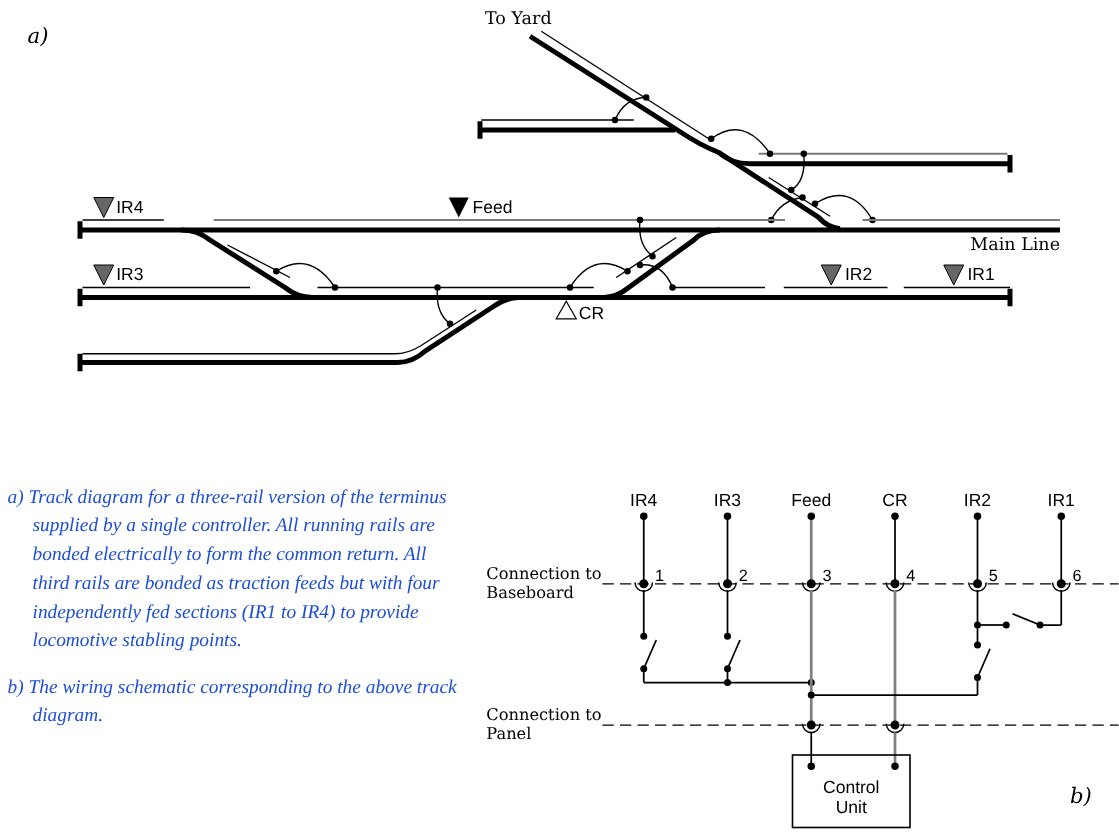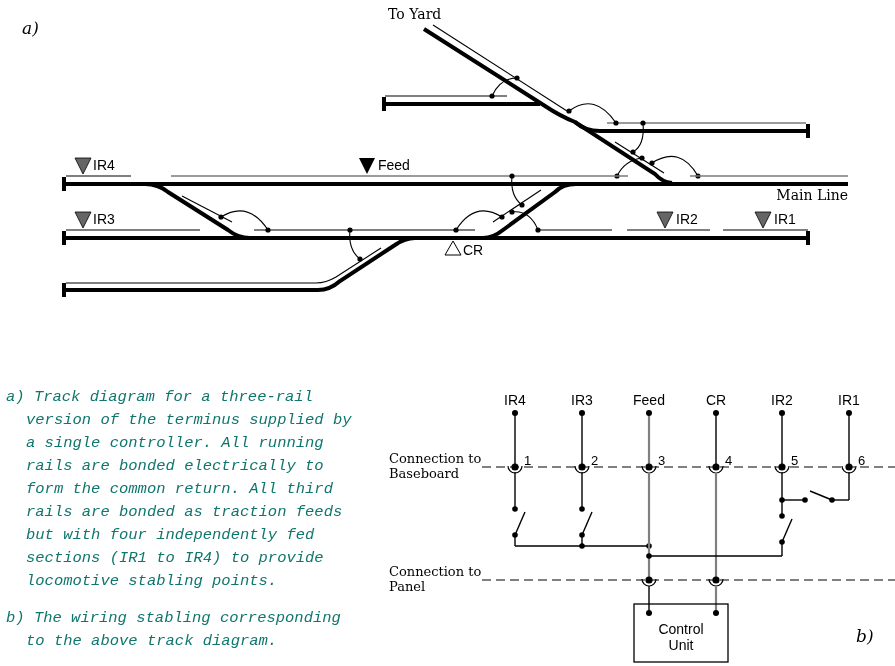--- a/index.html
+++ b/index.html
@@ -9,22 +9,22 @@
   .sans { font-family:"Liberation Sans", "DejaVu Sans", sans-serif; }
   .rail { stroke:#000; stroke-width:4; fill:none; }
   .third { stroke:#7a7a7a; stroke-width:1.5; fill:none; }
   .thin { stroke:#000; stroke-width:1.1; fill:none; }
   .wire { stroke:#000; stroke-width:1.4; fill:none; }
   .wire-grey { stroke:#808080; stroke-width:2.2; fill:none; }
   .dash { stroke:#000; stroke-width:1; stroke-dasharray:9 5; fill:none; }
   .dot { fill:#000; }
   .caption {
     position:absolute; left:6px; top:386px; width:360px;
-    font-family:Liberation Mono, monospace; font-style:italic;
-    font-size:15.5px; line-height:23px; color:#0f766e;
+    font-family:Liberation Serif, serif; font-style:italic;
+    font-size:15.5px; line-height:23px; color:#1d4ed8;
   }
   .caption p { margin:0 0 14px 0; padding-left:20px; text-indent:-20px; }
 </style>
 </head>
 <body>
 
 <svg width="895" height="666" viewBox="0 0 895 666">
 
   <text x="22" y="34" class="serif" font-style="italic" font-size="17">a)</text>
 
@@ -226,14 +226,14 @@
     <circle class="dot" cx="716" cy="613" r="3"></circle>
     <text x="681" y="634" text-anchor="middle" class="sans" font-size="14">Control</text>
     <text x="681" y="650" text-anchor="middle" class="sans" font-size="14">Unit</text>
 
     <text x="856" y="642" class="serif" font-style="italic" font-size="17">b)</text>
   </g>
 </svg>
 
 <div class="caption">
   <p>a) Track diagram for a three-rail version of the terminus supplied by a single controller. All running rails are bonded electrically to form the common return. All third rails are bonded as traction feeds but with four independently fed sections (IR1 to IR4) to provide locomotive stabling points.</p>
-  <p>b) The wiring stabling corresponding to the above track diagram.</p>
+  <p>b) The wiring schematic corresponding to the above track diagram.</p>
 </div>
 
 </body></html>

